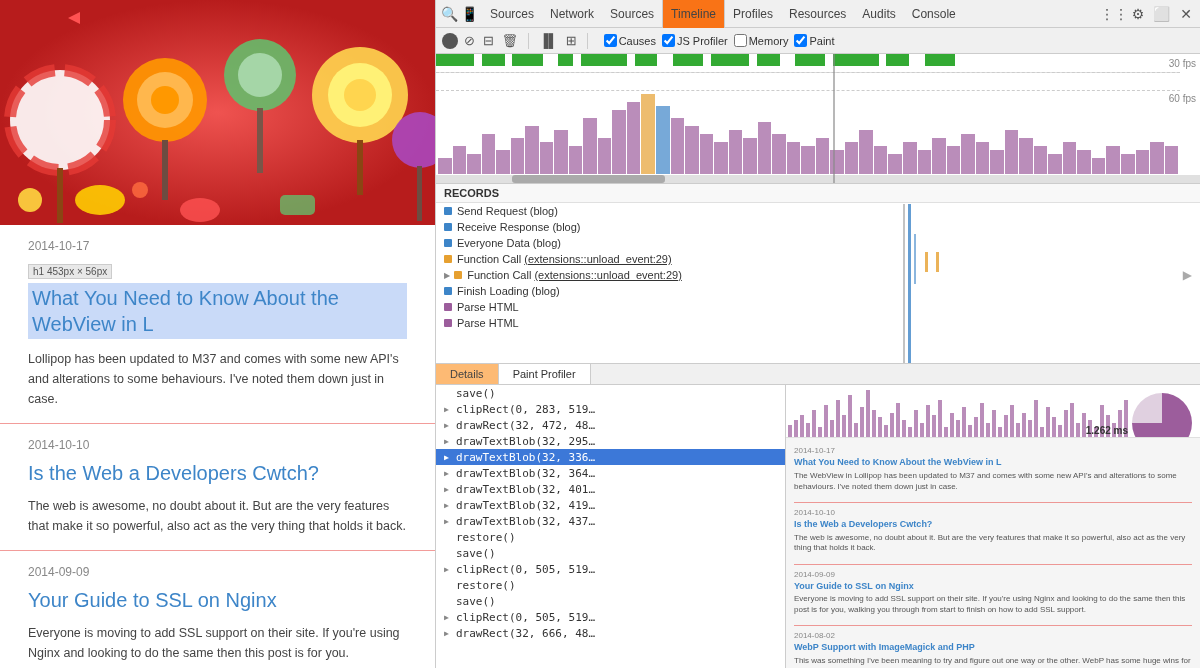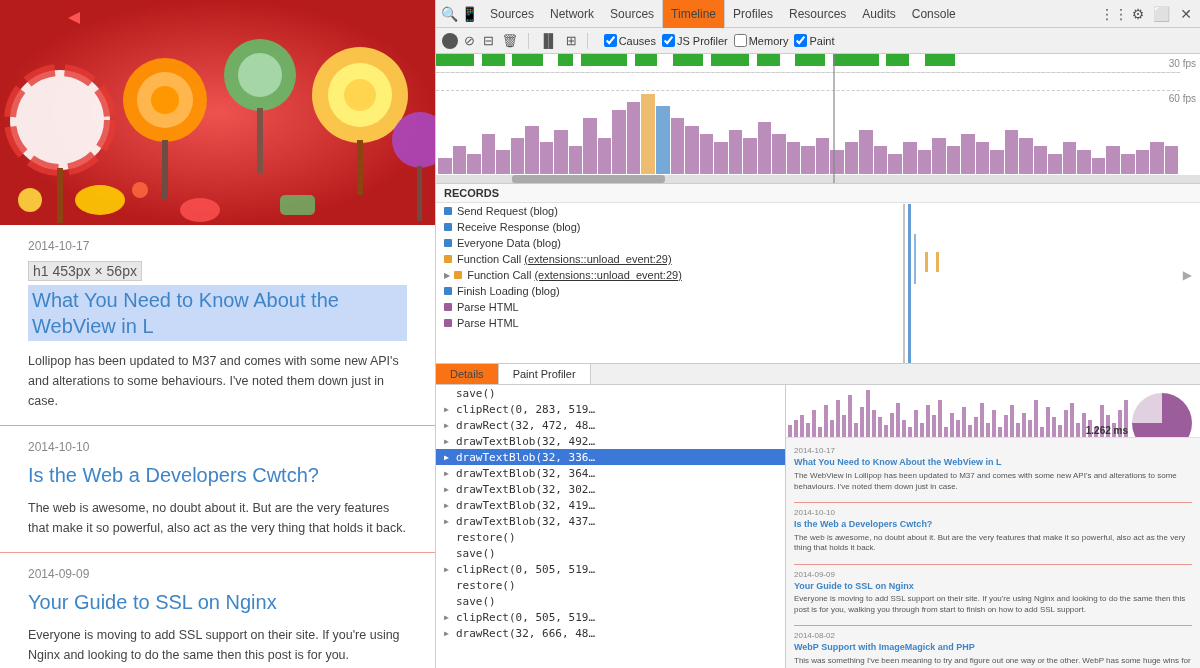--- a/index.html
+++ b/index.html
@@ -61,21 +61,21 @@
       line-height: 1.3;
       margin-bottom: 10px;
     }
 
     .article-title.selected {
       background: #c9daf8;
       display: block;
     }
 
     .element-badge {
-      font-size: 14px;
+      font-size: 10px;
       background: #e8e8e8;
       border: 1px solid #ccc;
       color: #555;
       padding: 1px 4px;
       display: inline-block;
       margin-bottom: 4px;
     }
 
     .article-body {
       font-size: 12.5px;
@@ -271,21 +271,21 @@
       border-bottom: 1px solid #ccc;
       flex-shrink: 0;
     }
 
     .tab-item {
       font-size: 11px;
       padding: 4px 14px;
       cursor: pointer;
       color: #444;
       border-right: 1px solid #ccc;
-      background: #f97316;
+      background: #fdba74;
     }
     .tab-item.active {
       background: #fff;
       color: #333;
     }
 
     
     .bottom-panel {
       flex: 1;
       display: flex;
@@ -746,33 +746,33 @@
       <div class="code-row">
         <span class="expand-arrow">▶</span>
         <span>clipRect(0, 283, 519…</span>
       </div>
       <div class="code-row">
         <span class="expand-arrow">▶</span>
         <span>drawRect(32, 472, 48…</span>
       </div>
       <div class="code-row">
         <span class="expand-arrow">▶</span>
-        <span>drawTextBlob(32, 492…</span>
+        <span>drawTextBlob(32, 295…</span>
       </div>
       <div class="code-row selected">
         <span class="expand-arrow">▶</span>
         <span>drawTextBlob(32, 336…</span>
       </div>
       <div class="code-row">
         <span class="expand-arrow">▶</span>
         <span>drawTextBlob(32, 364…</span>
       </div>
       <div class="code-row">
         <span class="expand-arrow">▶</span>
-        <span>drawTextBlob(32, 302…</span>
+        <span>drawTextBlob(32, 401…</span>
       </div>
       <div class="code-row">
         <span class="expand-arrow">▶</span>
         <span>drawTextBlob(32, 419…</span>
       </div>
       <div class="code-row">
         <span class="expand-arrow">▶</span>
         <span>drawTextBlob(32, 437…</span>
       </div>
       <div class="code-row">

